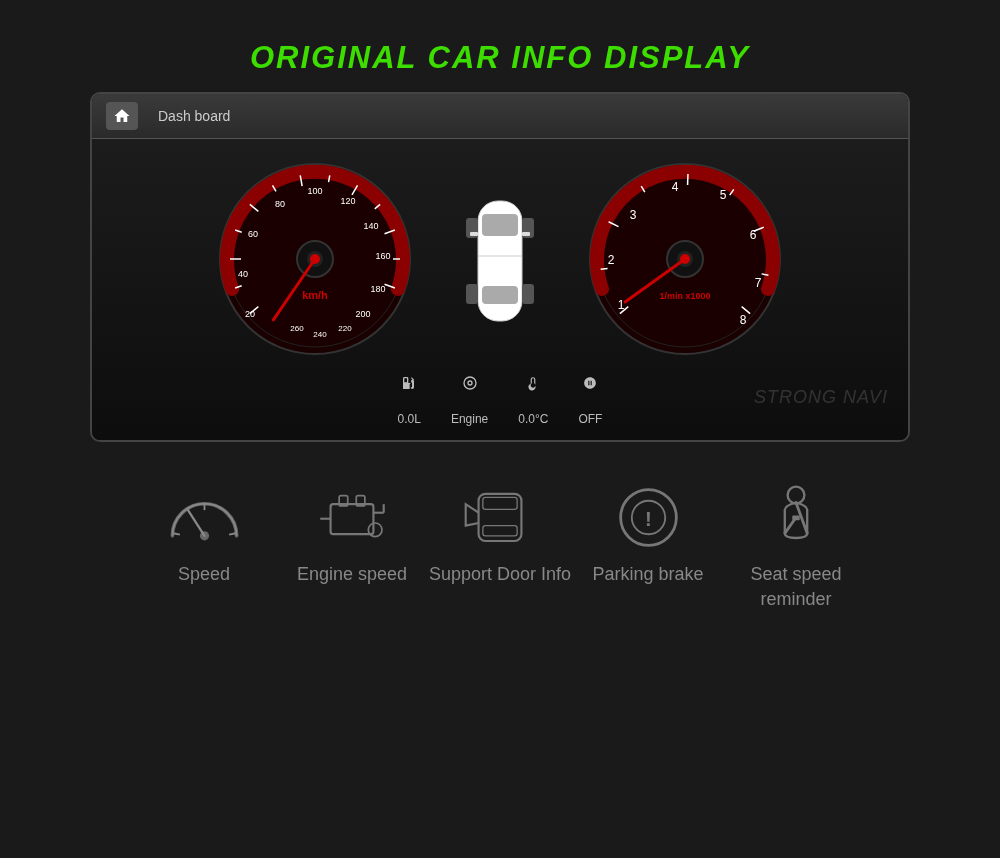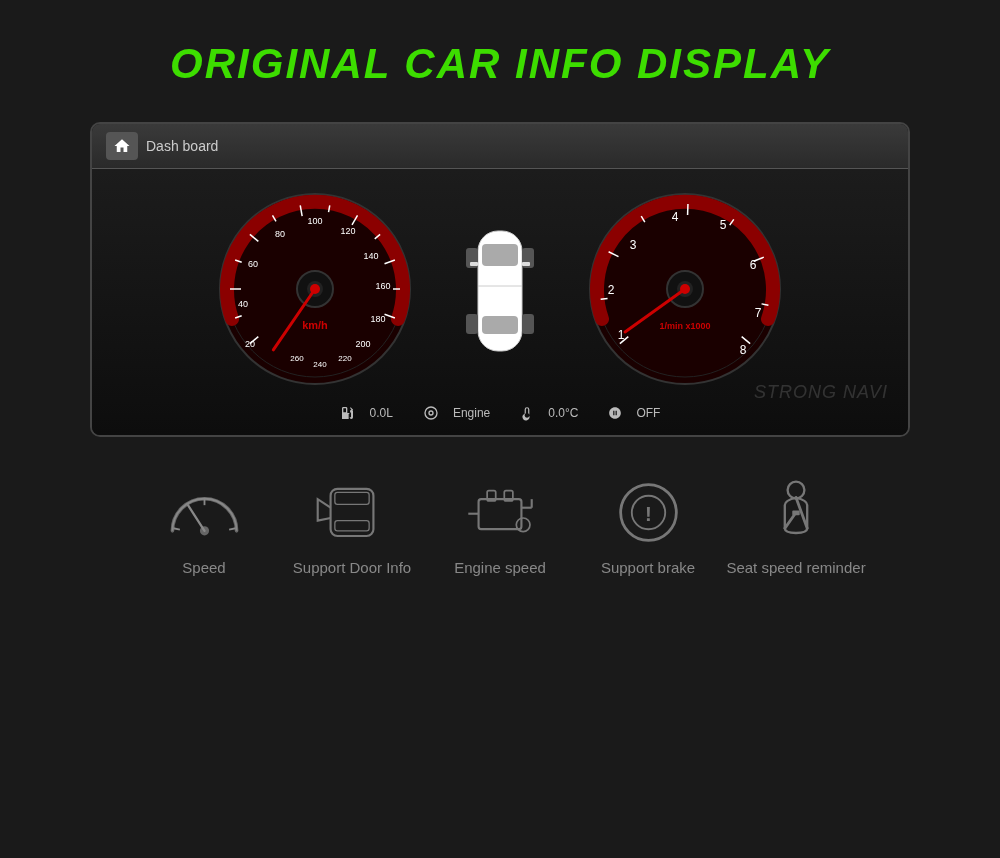--- a/index.html
+++ b/index.html
@@ -10,45 +10,45 @@
       font-family: Arial, sans-serif;
       overflow: hidden;
       display: flex;
       flex-direction: column;
       align-items: center;
     }
 
     
     .main-title {
       color: #3ddd00;
-      font-size: 42px;
+      font-size: 31px;
       font-weight: 900;
       letter-spacing: 2px;
       margin-top: 40px;
-      margin-bottom: 34px;
+      margin-bottom: 16px;
       font-style: italic;
     }
 
     
     .dashboard-screen {
       width: 820px;
       background: #111;
       border-radius: 10px;
       border: 2px solid #444;
       padding: 0;
       overflow: hidden;
       position: relative;
     }
 
     .dash-header {
       background: linear-gradient(to bottom, #3a3a3a, #2a2a2a);
       padding: 8px 14px;
       display: flex;
       align-items: center;
-      gap: 8px;
+      gap: 20px;
       border-bottom: 1px solid #555;
     }
 
     .home-icon-wrap {
       background: #555;
       border-radius: 4px;
       width: 32px;
       height: 28px;
       display: flex;
       align-items: center;
@@ -98,21 +98,22 @@
       justify-content: center;
       gap: 30px;
       margin-top: 12px;
       color: #bbb;
       font-size: 12px;
     }
 
     .info-item {
       display: flex;
       align-items: center;
-      gap: 14px;
+      gap: 21px;
+      flex-direction: column;
     }
 
     .watermark {
       position: absolute;
       bottom: 32px;
       right: 20px;
       color: rgba(255,255,255,0.15);
       font-size: 18px;
       font-style: italic;
       letter-spacing: 1px;
@@ -139,21 +140,21 @@
     .feature-icon {
       width: 80px;
       height: 70px;
       display: flex;
       align-items: center;
       justify-content: center;
     }
 
     .feature-label {
       color: #888;
-      font-size: 15px;
+      font-size: 18px;
       text-align: center;
       line-height: 1.4;
     }
 
   </style>
 </head>
 <body>
 
 <div class="main-title">ORIGINAL CAR INFO DISPLAY</div>
 
@@ -346,65 +347,65 @@
         <line x1="40" y1="50" x2="22" y2="22" stroke="#888" stroke-width="2.5" stroke-linecap="round"></line>
       </svg>
     </div>
     <span class="feature-label">Speed</span>
   </div>
 
   <div class="feature-item">
     <div class="feature-icon">
       <svg width="80" height="60" viewBox="0 0 90 70">
 
-        <rect x="20" y="8" width="50" height="55" rx="8" fill="none" stroke="#777" stroke-width="2.5"></rect>
-
-        <rect x="25" y="12" width="40" height="14" rx="3" fill="none" stroke="#777" stroke-width="1.5"></rect>
-        <rect x="25" y="45" width="40" height="12" rx="3" fill="none" stroke="#777" stroke-width="1.5"></rect>
-
-        <path d="M20 30 L5 20 L5 45 L20 42" fill="none" stroke="#777" stroke-width="2.5"></path>
-      </svg>
-    </div>
-    <span class="feature-label">Support Door Info</span>
+        <rect x="20" y="20" width="50" height="35" rx="3" fill="none" stroke="#777" stroke-width="2.5"></rect>
+
+        <rect x="30" y="10" width="10" height="12" rx="2" fill="none" stroke="#777" stroke-width="2"></rect>
+        <rect x="50" y="10" width="10" height="12" rx="2" fill="none" stroke="#777" stroke-width="2"></rect>
+
+        <line x1="70" y1="30" x2="82" y2="30" stroke="#777" stroke-width="2.5"></line>
+        <line x1="82" y1="30" x2="82" y2="20" stroke="#777" stroke-width="2.5"></line>
+
+        <line x1="8" y1="37" x2="20" y2="37" stroke="#777" stroke-width="2.5"></line>
+
+        <circle cx="72" cy="50" r="8" fill="none" stroke="#777" stroke-width="2"></circle>
+        <line x1="70" y1="42" x2="70" y2="55" stroke="#777" stroke-width="1"></line>
+      </svg>
+    </div>
+    <span class="feature-label">Engine speed</span>
   </div>
 
   <div class="feature-item">
     <div class="feature-icon">
       <svg width="80" height="60" viewBox="0 0 90 70">
 
-        <rect x="20" y="20" width="50" height="35" rx="3" fill="none" stroke="#777" stroke-width="2.5"></rect>
-
-        <rect x="30" y="10" width="10" height="12" rx="2" fill="none" stroke="#777" stroke-width="2"></rect>
-        <rect x="50" y="10" width="10" height="12" rx="2" fill="none" stroke="#777" stroke-width="2"></rect>
-
-        <line x1="70" y1="30" x2="82" y2="30" stroke="#777" stroke-width="2.5"></line>
-        <line x1="82" y1="30" x2="82" y2="20" stroke="#777" stroke-width="2.5"></line>
-
-        <line x1="8" y1="37" x2="20" y2="37" stroke="#777" stroke-width="2.5"></line>
-
-        <circle cx="72" cy="50" r="8" fill="none" stroke="#777" stroke-width="2"></circle>
-        <line x1="70" y1="42" x2="70" y2="55" stroke="#777" stroke-width="1"></line>
-      </svg>
-    </div>
-    <span class="feature-label">Engine speed</span>
+        <rect x="20" y="8" width="50" height="55" rx="8" fill="none" stroke="#777" stroke-width="2.5"></rect>
+
+        <rect x="25" y="12" width="40" height="14" rx="3" fill="none" stroke="#777" stroke-width="1.5"></rect>
+        <rect x="25" y="45" width="40" height="12" rx="3" fill="none" stroke="#777" stroke-width="1.5"></rect>
+
+        <path d="M20 30 L5 20 L5 45 L20 42" fill="none" stroke="#777" stroke-width="2.5"></path>
+      </svg>
+    </div>
+    <span class="feature-label">Support Door Info</span>
   </div>
 
 
   <div class="feature-item">
     <div class="feature-icon">
       <svg width="65" height="65" viewBox="0 0 70 70">
 
         <circle cx="35" cy="35" r="30" fill="none" stroke="#777" stroke-width="3"></circle>
 
         <circle cx="35" cy="35" r="18" fill="none" stroke="#777" stroke-width="2"></circle>
 
         <text x="35" y="44" fill="#777" font-size="22" text-anchor="middle" font-weight="bold">!</text>
       </svg>
     </div>
-    <span class="feature-label">Support brake</span>
+    <span class="feature-label">Parking brake</span>
   </div>
 
   <div class="feature-item">
     <div class="feature-icon">
       <svg width="60" height="70" viewBox="0 0 60 75">
 
         <circle cx="30" cy="14" r="9" fill="none" stroke="#777" stroke-width="2.5"></circle>
 
         <path d="M18 30 Q18 25 30 22 Q42 25 42 30 L42 55 Q42 60 30 60 Q18 60 18 55 Z" fill="none" stroke="#777" stroke-width="2.5"></path>
 

